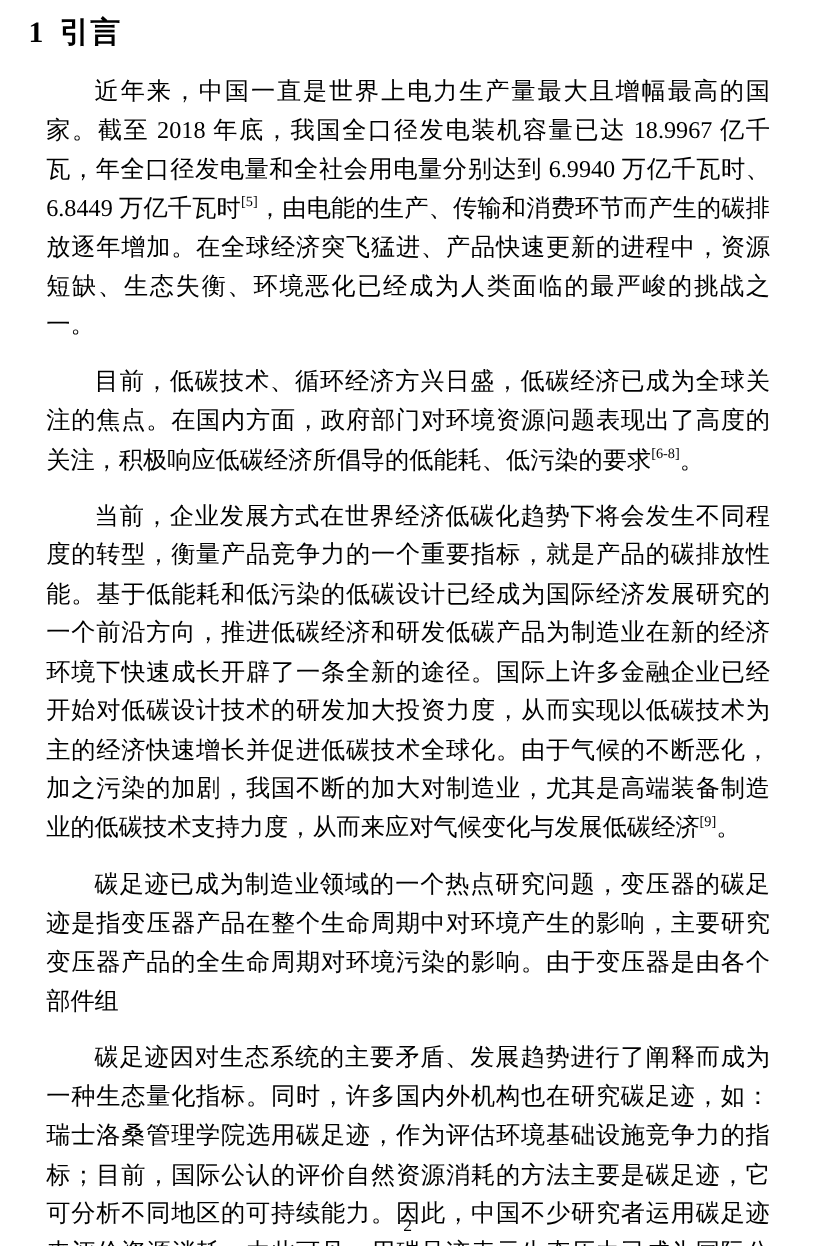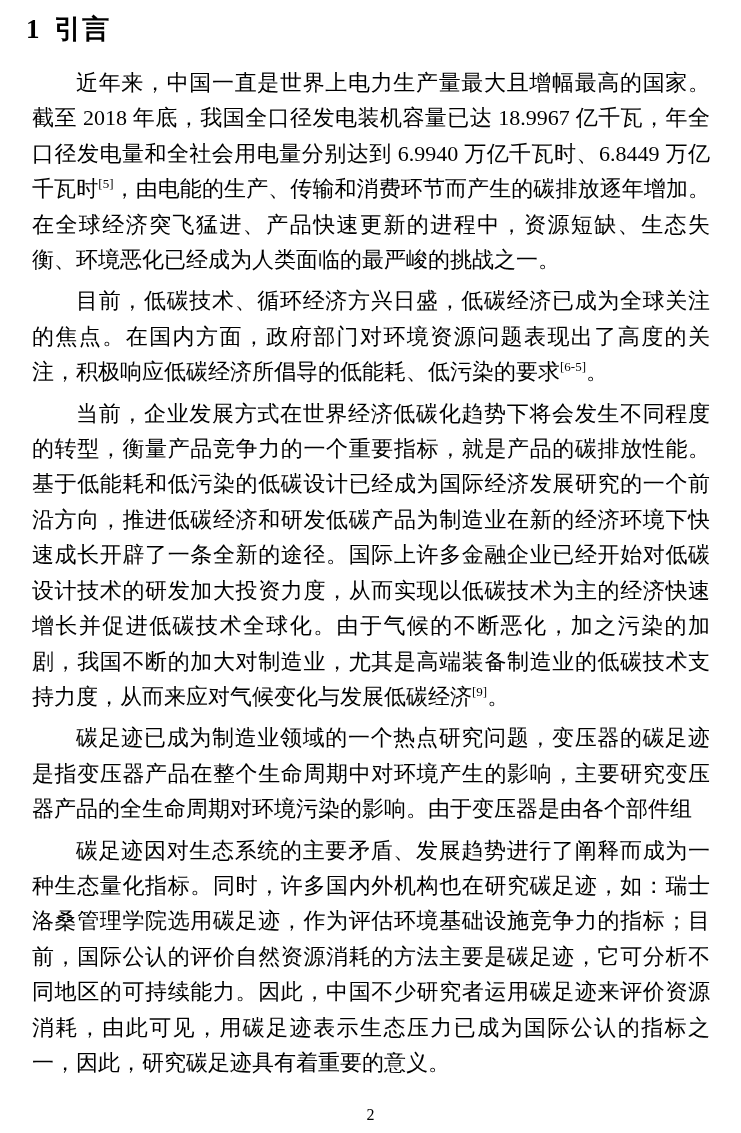--- a/index.html
+++ b/index.html
@@ -20,21 +20,21 @@
   }
   .heading {
     font-size: 27px;
     font-weight: bold;
     line-height: 38px;
     margin: 4px 0 17px 0;
     word-spacing: 6px;
     letter-spacing: 1px;
   }
   .content p {
-    margin: 6px;
+    margin: 16px;
     font-size: 22px;
     line-height: 35.4px;
     text-align: justify;
     text-justify: inter-ideograph;
     text-indent: 2em;
   }
   .content sup {
     font-size: 13px;
     line-height: 0;
   }
@@ -49,20 +49,20 @@
   }
 </style>
 </head>
 <body>
 
 <div class="page">
   <h1 class="heading">1 引言</h1>
 
   <div class="content">
       <p><span>近年来，中国一直是世界上电力生产量最大且增幅最高的国家。截至 2018 年底，我国全口径发电装机容量已达 18.9967 亿千瓦，年全口径发电量和全社会用电量分别达到 6.9940 万亿千瓦时、6.8449 万亿千瓦时</span><sup>[5]</sup><span>，由电能的生产、传输和消费环节而产生的碳排放逐年增加。在全球经济突飞猛进、产品快速更新的进程中，资源短缺、生态失衡、环境恶化已经成为人类面临的最严峻的挑战之一。</span></p>
-      <p><span>目前，低碳技术、循环经济方兴日盛，低碳经济已成为全球关注的焦点。在国内方面，政府部门对环境资源问题表现出了高度的关注，积极响应低碳经济所倡导的低能耗、低污染的要求</span><sup>[6-5]</sup><span>。</span></p>
+      <p><span>目前，低碳技术、循环经济方兴日盛，低碳经济已成为全球关注的焦点。在国内方面，政府部门对环境资源问题表现出了高度的关注，积极响应低碳经济所倡导的低能耗、低污染的要求</span><sup>[6-8]</sup><span>。</span></p>
       <p><span>当前，企业发展方式在世界经济低碳化趋势下将会发生不同程度的转型，衡量产品竞争力的一个重要指标，就是产品的碳排放性能。基于低能耗和低污染的低碳设计已经成为国际经济发展研究的一个前沿方向，推进低碳经济和研发低碳产品为制造业在新的经济环境下快速成长开辟了一条全新的途径。国际上许多金融企业已经开始对低碳设计技术的研发加大投资力度，从而实现以低碳技术为主的经济快速增长并促进低碳技术全球化。由于气候的不断恶化，加之污染的加剧，我国不断的加大对制造业，尤其是高端装备制造业的低碳技术支持力度，从而来应对气候变化与发展低碳经济</span><sup>[9]</sup><span>。</span></p>
       <p><span>碳足迹已成为制造业领域的一个热点研究问题，变压器的碳足迹是指变压器产品在整个生命周期中对环境产生的影响，主要研究变压器产品的全生命周期对环境污染的影响。由于变压器是由各个部件组</span></p>
       <p><span>碳足迹因对生态系统的主要矛盾、发展趋势进行了阐释而成为一种生态量化指标。同时，许多国内外机构也在研究碳足迹，如：瑞士洛桑管理学院选用碳足迹，作为评估环境基础设施竞争力的指标；目前，国际公认的评价自然资源消耗的方法主要是碳足迹，它可分析不同地区的可持续能力。因此，中国不少研究者运用碳足迹来评价资源消耗，由此可见，用碳足迹表示生态压力已成为国际公认的指标之一，因此，研究碳足迹具有着重要的意义。</span></p>
     </div>
 
   <div class="page-number">2</div>
 </div>
 
 </body></html>

